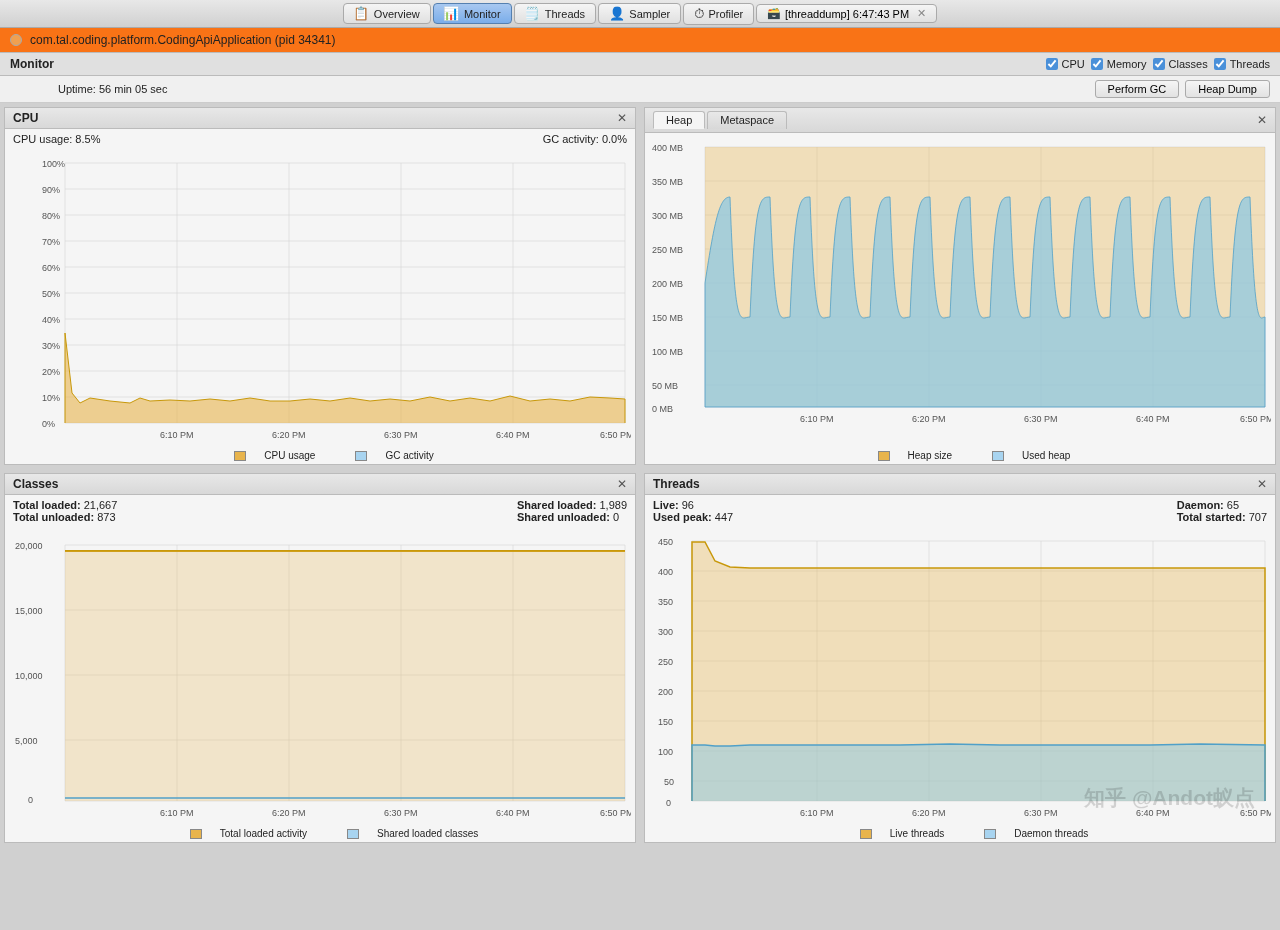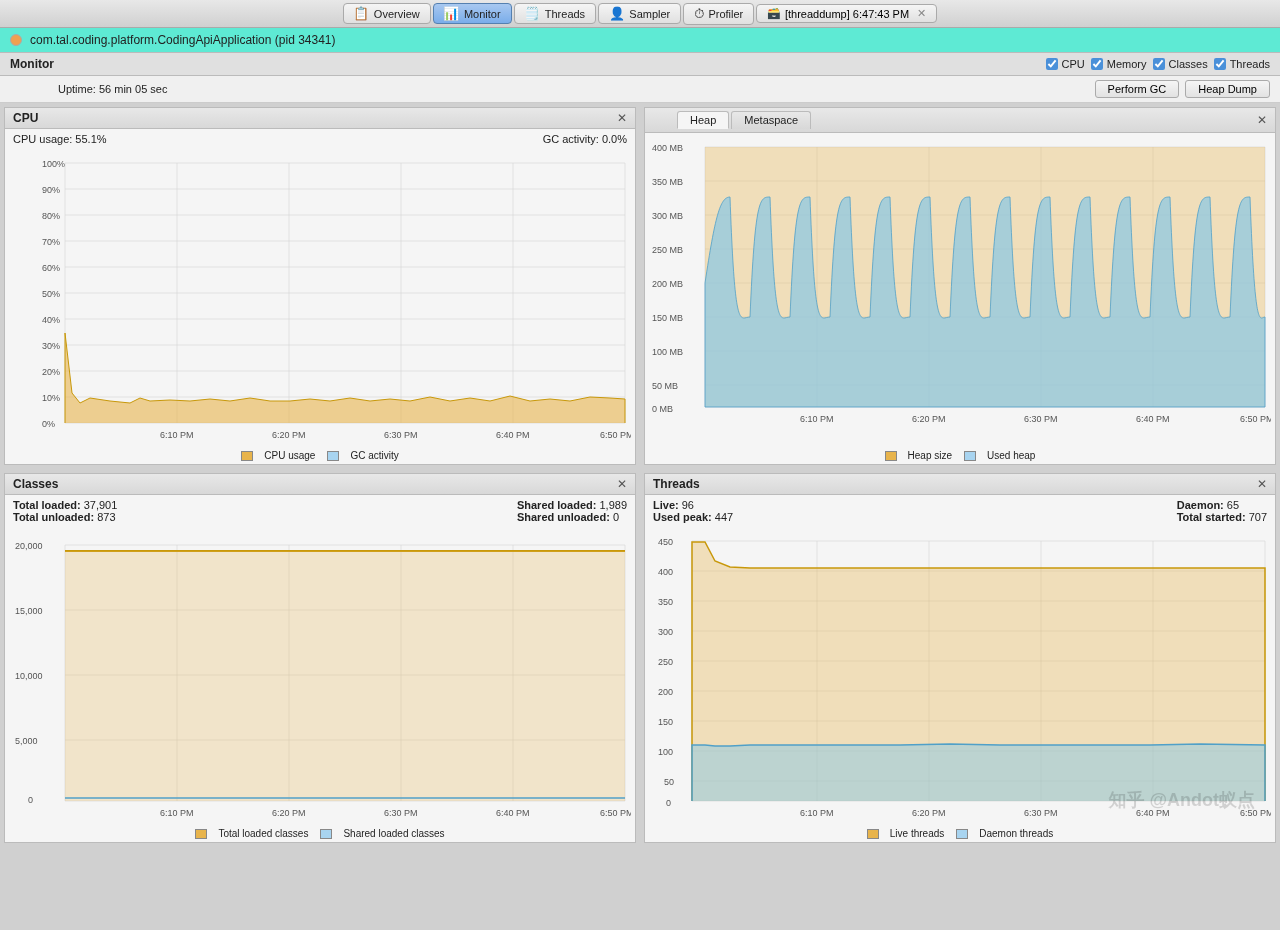--- a/index.html
+++ b/index.html
@@ -25,21 +25,21 @@
     .toolbar-btn .btn-icon { font-size: 13px; }
     .toolbar-close-tab {
       display: flex; align-items: center; gap: 4px;
       padding: 2px 10px; border: 1px solid #aaa;
       border-radius: 4px; background: linear-gradient(to bottom, #f5f5f5, #e0e0e0);
       font-size: 11px; cursor: pointer;
     }
 
     
     .app-title-bar {
-      background: #5eead4;
+      background: #f97316;
       border-bottom: 1px solid #bbb;
       padding: 5px 10px;
       display: flex; align-items: center; gap: 8px;
     }
     .app-title-bar .circle { width: 12px; height: 12px; border-radius: 50%; border: 1px solid #aaa; display: inline-block; }
 
     
     .monitor-header {
       background: #e0e0e0;
       border-bottom: 1px solid #bbb;
@@ -83,21 +83,21 @@
       display: flex; flex-direction: column;
     }
     .panel-header {
       background: linear-gradient(to bottom, #e8e8e8, #d8d8d8);
       border-bottom: 1px solid #bbb;
       padding: 3px 8px;
       display: flex; align-items: center; justify-content: space-between;
     }
     .panel-title { font-weight: bold; font-size: 12px; }
     .panel-close { font-size: 12px; cursor: pointer; color: #555; }
-    .panel-tabs { display: flex; gap: 0; margin-left: 24px; }
+    .panel-tabs { display: flex; gap: 0; }
     .panel-tab {
       padding: 2px 12px; border: 1px solid #bbb;
       border-bottom: none; border-radius: 3px 3px 0 0;
       background: linear-gradient(to bottom, #e8e8e8, #d8d8d8);
       font-size: 11px; cursor: pointer; margin-right: 2px;
     }
     .panel-tab.active { background: #f5f5f5; border-bottom: 1px solid #f5f5f5; }
 
     
     .panel-stats {
@@ -112,33 +112,33 @@
       padding: 4px;
       position: relative;
       overflow: hidden;
     }
 
     
     .legend {
       display: flex; align-items: center; justify-content: center;
       gap: 12px; padding: 3px; font-size: 10px;
     }
-    .legend-item { display: flex; align-items: center; gap: 11px; }
+    .legend-item { display: flex; align-items: center; gap: 18px; margin-left: 28px; }
     .legend-swatch { width: 12px; height: 10px; border: 1px solid #888; }
 
     
     svg { display: block; }
 
     .grid-line { stroke: #ccc; stroke-width: 0.5; }
     .axis-label { font-size: 9px; fill: #555; }
 
     
     .watermark {
       position: absolute; bottom: 30px; right: 20px;
-      font-size: 18px; color: rgba(0,0,0,0.15); font-weight: bold;
+      font-size: 21px; color: rgba(0,0,0,0.15); font-weight: bold;
       pointer-events: none;
     }
   </style>
 </head>
 <body>
 
 <div class="toolbar">
   <button class="toolbar-btn">
     <span class="btn-icon">📋</span>
     <span>Overview</span>
@@ -198,21 +198,21 @@
 </div>
 
 <div class="main-grid">
 
   <div class="panel">
     <div class="panel-header">
       <span class="panel-title">CPU</span>
       <span class="panel-close">✕</span>
     </div>
     <div class="panel-stats">
-      <span>CPU usage: 55.1%</span>
+      <span>CPU usage: 8.5%</span>
       <span>GC activity: 0.0%</span>
     </div>
     <div class="chart-area">
       <svg width="100%" height="290" viewBox="0 0 620 290">
 
         <text x="32" y="14" class="axis-label">100%</text>
         <text x="32" y="40" class="axis-label">90%</text>
         <text x="32" y="66" class="axis-label">80%</text>
         <text x="32" y="92" class="axis-label">70%</text>
         <text x="32" y="118" class="axis-label">60%</text>
@@ -341,21 +341,21 @@
 
   <div class="panel">
     <div class="panel-header">
       <span class="panel-title">Classes</span>
       <span class="panel-close">✕</span>
     </div>
     <div class="panel-stats">
       <div>
         <div>
           <strong>Total loaded:</strong>
-          <span>37,901</span>
+          <span>21,667</span>
         </div>
         <div>
           <strong>Total unloaded:</strong>
           <span>873</span>
         </div>
       </div>
       <div>
         <div>
           <strong>Shared loaded:</strong>
           <span>1,989</span>
@@ -396,21 +396,21 @@
         <text x="150" y="285" class="axis-label">6:10 PM</text>
         <text x="262" y="285" class="axis-label">6:20 PM</text>
         <text x="374" y="285" class="axis-label">6:30 PM</text>
         <text x="486" y="285" class="axis-label">6:40 PM</text>
         <text x="590" y="285" class="axis-label">6:50 PM</text>
       </svg>
     </div>
     <div class="legend">
       <div class="legend-item">
         <div class="legend-swatch" style="background:#e8b44c;"></div>
-        <span>Total loaded classes</span>
+        <span>Total loaded activity</span>
       </div>
       <div class="legend-item">
         <div class="legend-swatch" style="background:#a8d4f0;"></div>
         <span>Shared loaded classes</span>
       </div>
     </div>
   </div>
 
   <div class="panel" style="position:relative;">
     <div class="panel-header">

